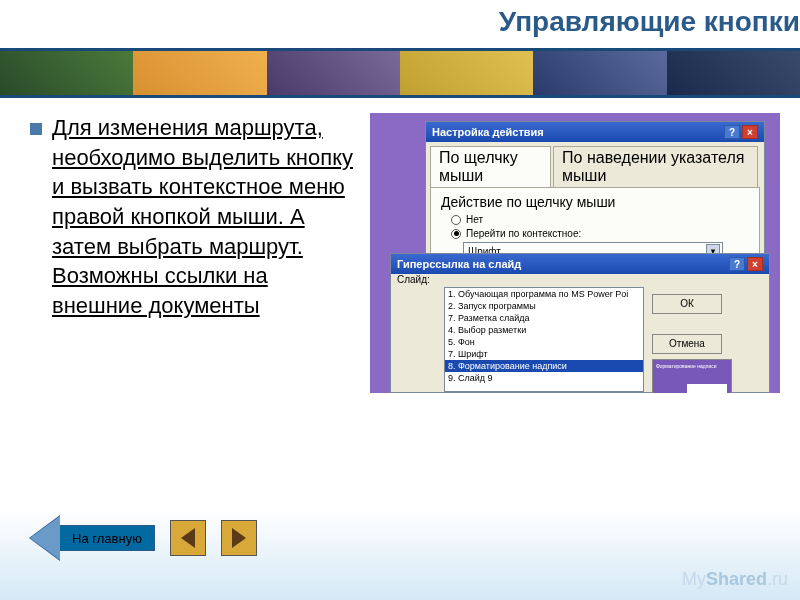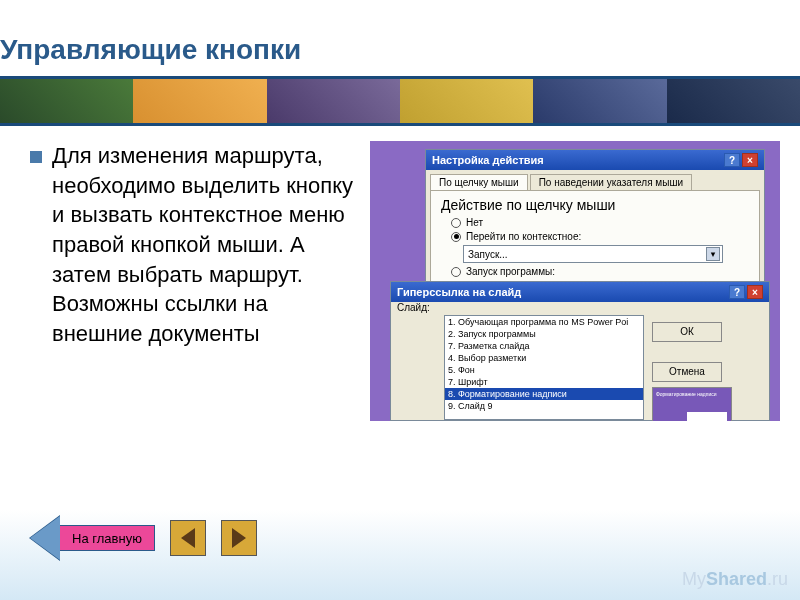--- a/index.html
+++ b/index.html
@@ -4,25 +4,25 @@
 <style>
   * { box-sizing: border-box; margin: 0; padding: 0; }
   body {
     width: 800px; height: 600px;
     font-family: Arial, sans-serif;
     background: linear-gradient(to bottom, #ffffff 0%, #ffffff 85%, #d4e8f5 100%);
     position: relative;
     overflow: hidden;
   }
   .title {
-    text-align: left;
+    text-align: right;
     color: #2a5a8a;
     font-size: 28px;
     font-weight: bold;
-    padding: 34px 0 10px 0;
+    padding: 6px 0 10px 0;
   }
   .banner {
     width: 100%; height: 50px;
     display: flex;
     border-top: 3px solid #1a4a7a;
     border-bottom: 3px solid #1a4a7a;
   }
   .banner div { flex: 1; }
   .b1 { background: linear-gradient(45deg,#2a4a2a,#4a7a3a); }
   .b2 { background: linear-gradient(45deg,#d89030,#f0b050); }
@@ -30,20 +30,21 @@
   .b4 { background: linear-gradient(45deg,#c0a030,#e0c050); }
   .b5 { background: linear-gradient(45deg,#2a3a6a,#5a6a9a); }
   .b6 { background: linear-gradient(45deg,#1a2a4a,#3a4a6a); }
   .content {
     display: flex;
     padding: 15px 20px 0 30px;
   }
   .left {
     width: 340px;
     padding-right: 15px;
+    text-decoration: underline;
   }
   .bullet-row { display: flex; align-items: flex-start; }
   .bullet {
     width: 12px; height: 12px;
     background: #4a7aaa;
     margin-top: 10px;
     margin-right: 10px;
     flex-shrink: 0;
   }
   .body-text {
@@ -90,21 +91,21 @@
     border: 1px solid #a03020;
   }
   .win-btn.help { background: #4a7ad0; border-color: #2a5ab0; }
   .tabs { display: flex; background: #ece9d8; padding: 4px 4px 0 4px; }
   .tab {
     padding: 2px 8px;
     background: #ece9d8;
     border: 1px solid #aca899;
     border-bottom: none;
     margin-right: 2px;
-    font-size: 10px;
+    font-size: 16px;
   }
   .tab.active { background: #fcfcf8; }
   .dlg-body {
     background: #fcfcf8;
     border: 1px solid #aca899;
     margin: 0 4px;
     padding: 6px 10px;
     height: 108px;
   }
   .grp-label { font-size: 14px; margin-bottom: 4px; }
@@ -187,21 +188,21 @@
     align-items: center;
   }
   .home-arrow-head {
     width: 0; height: 0;
     border-top: 22px solid transparent;
     border-bottom: 22px solid transparent;
     border-right: 30px solid #6a9ac8;
   }
   .home-arrow-body {
     width: 95px; height: 26px;
-    background: #ec4899;
+    background: #0369a1;
     border: 1px solid #2a5a8a;
     border-left: none;
     display: flex;
     align-items: center;
     justify-content: center;
     font-size: 13px;
     color: #000;
   }
   .home-arrow-head-border {
     position: absolute;
@@ -281,21 +282,21 @@
           <div class="grp-label">Действие по щелчку мыши</div>
           <div class="radio-row">
             <span class="radio"></span>
             <span>Нет</span>
           </div>
           <div class="radio-row">
             <span class="radio sel"></span>
             <span>Перейти по контекстное:</span>
           </div>
           <div class="dropdown">
-            <span>Запуск...</span>
+            <span>Шрифт...</span>
             <span class="dd-arrow">▾</span>
           </div>
           <div class="radio-row">
             <span class="radio"></span>
             <span>Запуск программы:</span>
           </div>
         </div>
       </div>
 
       <div class="dlg2">

